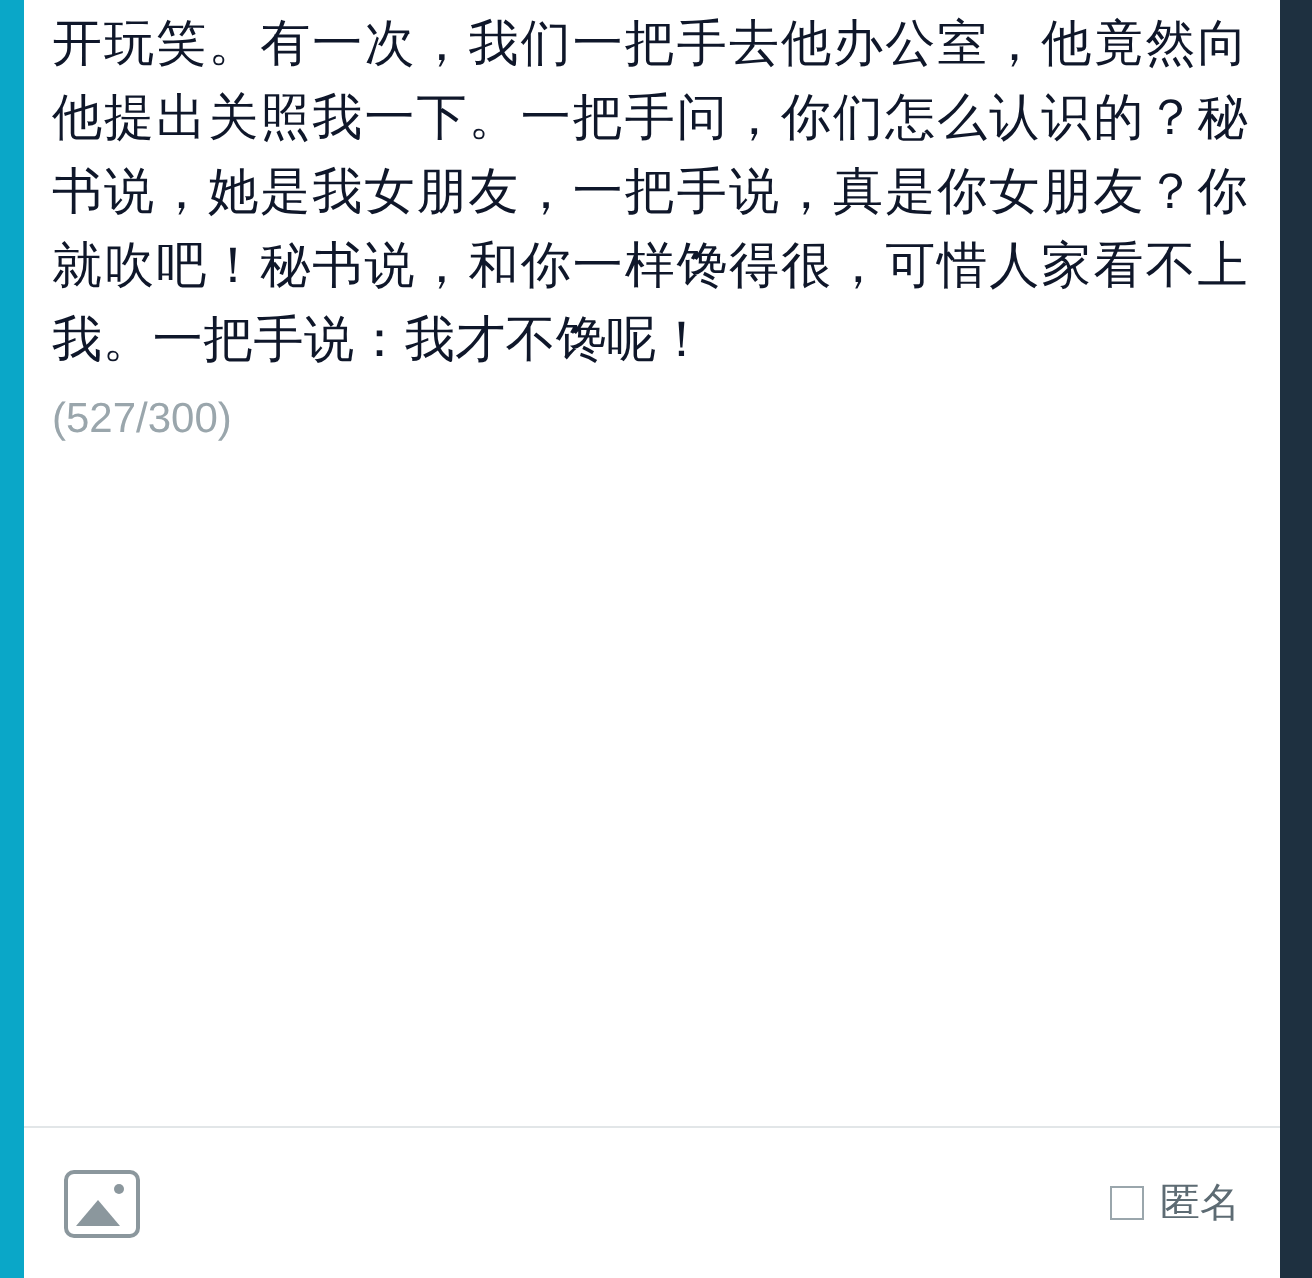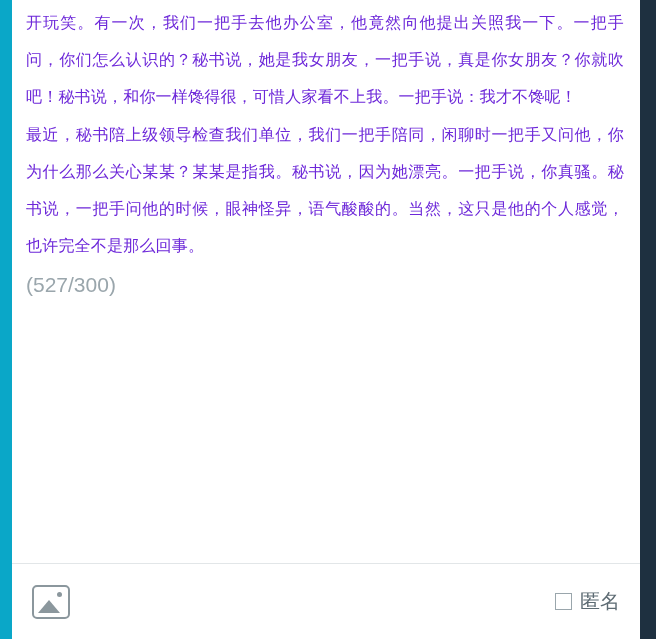--- a/index.html
+++ b/index.html
@@ -41,23 +41,23 @@
     bottom: 0;
     background: #ffffff;
     display: flex;
     flex-direction: column;
   }
   .text-area {
     padding: 4px 16px 0 14px;
     flex: 1 1 auto;
   }
   .para {
-    font-size: 16px;
+    font-size: 25px;
     line-height: 37px;
-    color: #6d28d9;
+    color: #0f172a;
     text-align: justify;
     text-justify: inter-ideograph;
     margin: 0 0 1px 0;
     letter-spacing: 0.2px;
   }
   .counter {
     font-size: 21px;
     color: #9aa6ac;
     line-height: 34px;
     margin-top: 4px;
@@ -133,21 +133,20 @@
 <body>
 
 <div class="screen">
 
   <div class="left-bar"></div>
   <div class="right-bar"></div>
 
   <div class="content">
     <div class="text-area">
       <p class="para">开玩笑。有一次，我们一把手去他办公室，他竟然向他提出关照我一下。一把手问，你们怎么认识的？秘书说，她是我女朋友，一把手说，真是你女朋友？你就吹吧！秘书说，和你一样馋得很，可惜人家看不上我。一把手说：我才不馋呢！</p>
-      <p class="para">最近，秘书陪上级领导检查我们单位，我们一把手陪同，闲聊时一把手又问他，你为什么那么关心某某？某某是指我。秘书说，因为她漂亮。一把手说，你真骚。秘书说，一把手问他的时候，眼神怪异，语气酸酸的。当然，这只是他的个人感觉，也许完全不是那么回事。</p>
       <div class="counter">(527/300)</div>
     </div>
   </div>
 
   <div class="divider"></div>
 
   <div class="toolbar">
     <div class="image-btn">
       <span class="mountain"></span>
       <span class="sun"></span>

